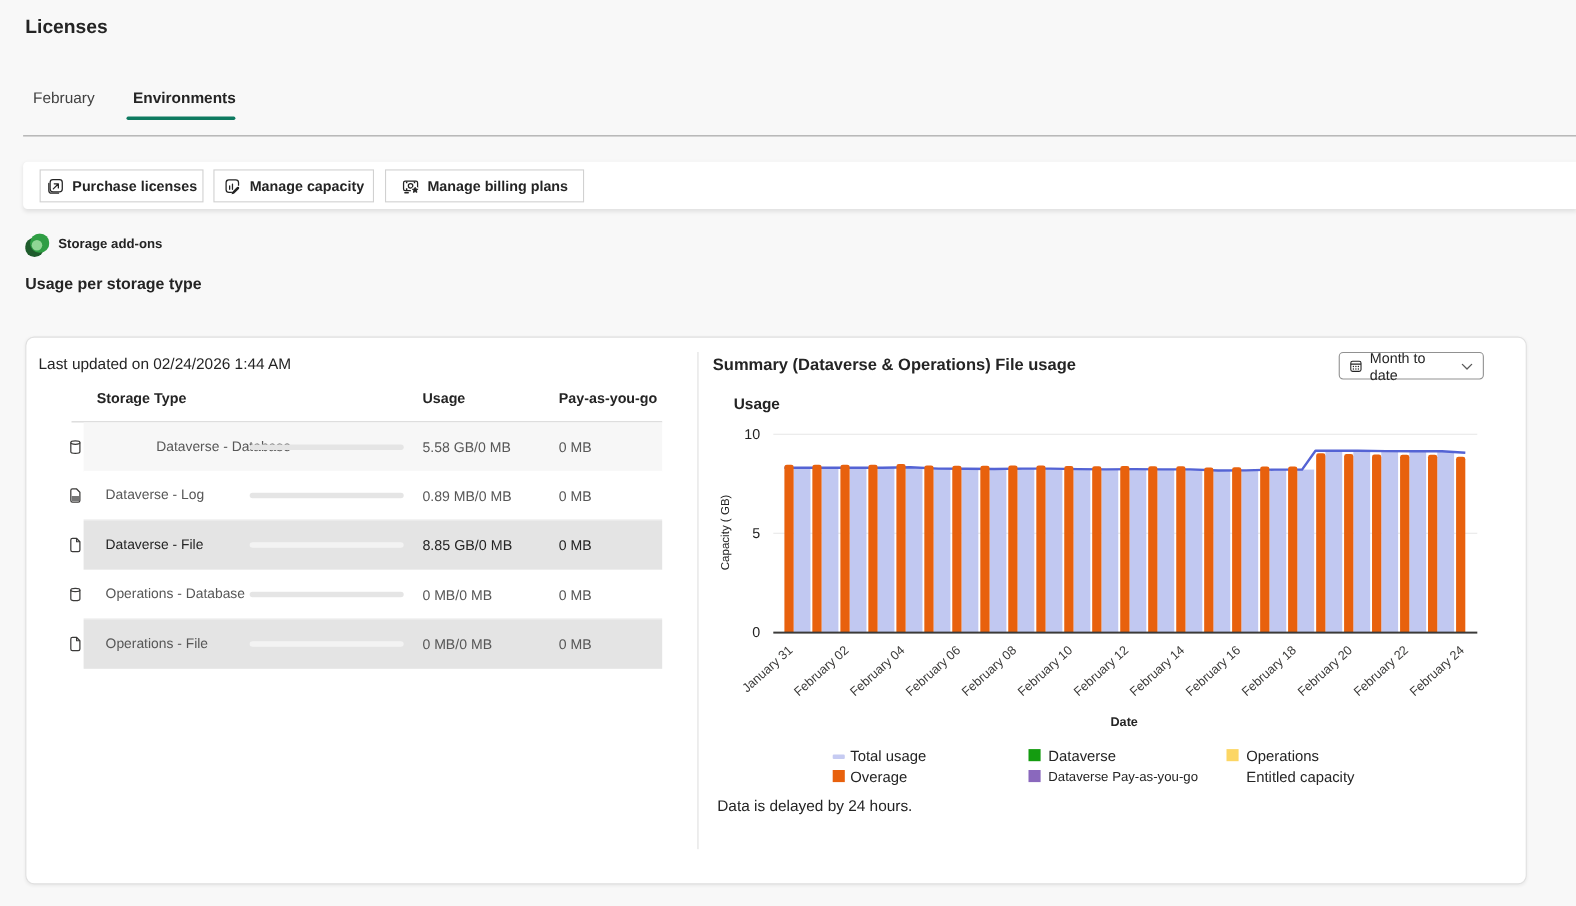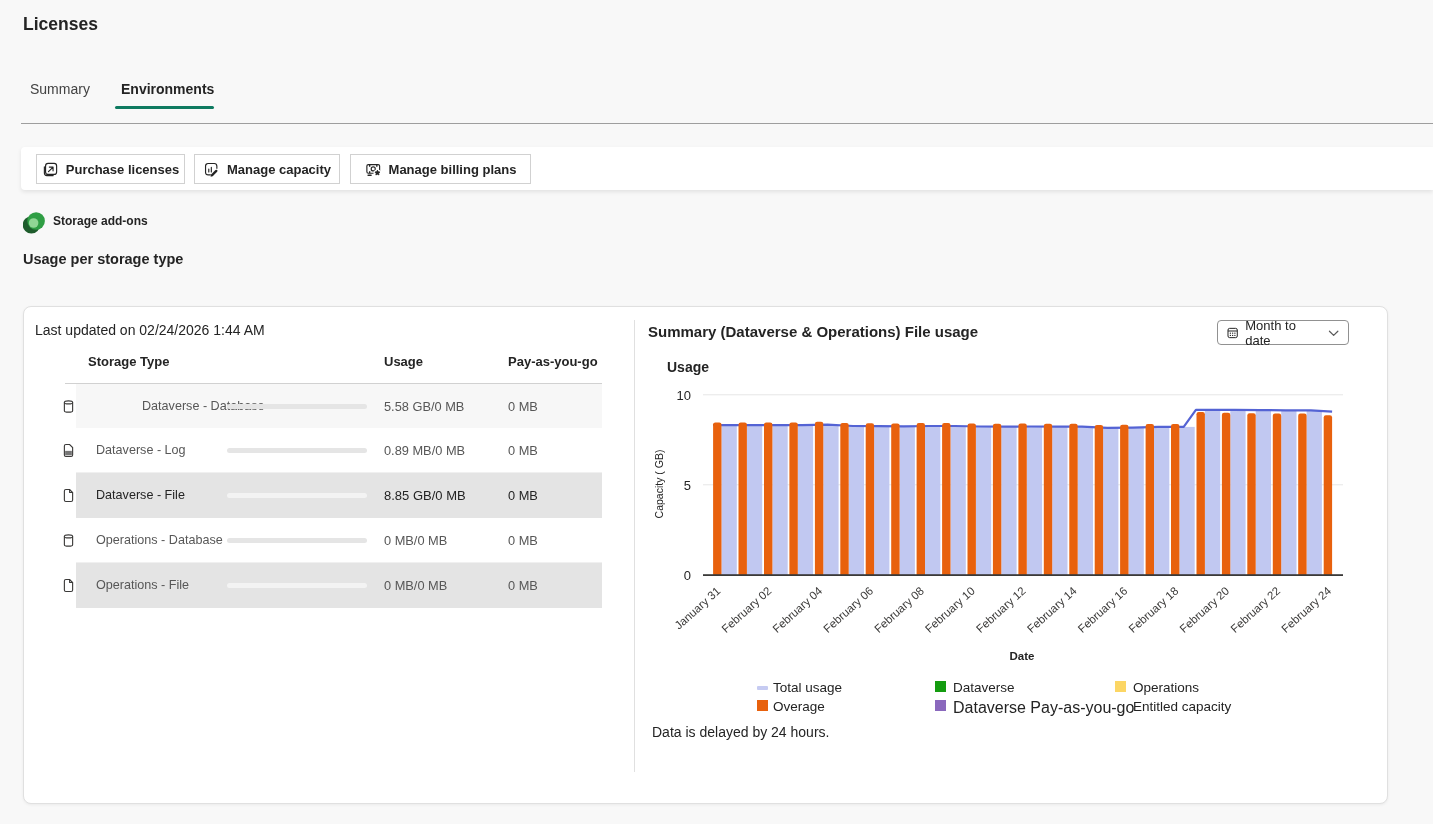--- a/index.html
+++ b/index.html
@@ -1,21 +1,21 @@
 <!DOCTYPE html>
 <html><head><meta charset="utf-8"><style>
 * { margin:0; padding:0; box-sizing:border-box; }
 body { width:1433px; height:824px; background:#f8f8f8; font-family:"Liberation Sans",sans-serif; position:relative; overflow:hidden; color:#242424; }
 .abs { position:absolute; }
 .btn { position:absolute; height:30px; display:flex; align-items:center; justify-content:center; gap:7px; border:1px solid #d1d1d1; border-radius:0; background:#fff; font-size:13px; font-weight:700; white-space:nowrap; color:#242424; }
 </style></head>
 <body>
 <div class="abs" style="left:23px;top:14px;font-size:17.5px;font-weight:700;">Licenses</div>
 
-<div class="abs" style="left:30px;top:81px;font-size:14px;color:#424242;">Summary</div>
+<div class="abs" style="left:30px;top:81px;font-size:14px;color:#424242;">February</div>
 <div class="abs" style="left:121px;top:81px;font-size:14px;font-weight:700;">Environments</div>
 <div class="abs" style="left:115px;top:106px;width:99px;height:3px;background:#0e7a60;border-radius:2px;"></div>
 <div class="abs" style="left:21px;top:123px;width:1412px;height:1px;background:#9e9e9e;"></div>
 
 <div class="abs" style="left:21px;top:147px;width:1412px;height:43px;background:#fff;border-radius:4px 0 0 4px;box-shadow:0 2px 4px rgba(0,0,0,0.09);"></div>
 
 <div class="abs btn" style="left:36px;top:154px;width:149px;">
   <svg width="17" height="17" viewBox="0 0 20 20" fill="none" stroke="#242424" stroke-width="1.35">
       <rect x="4.2" y="2.8" width="13" height="13" rx="3"></rect>
       <path d="M8.6 7.2h4.4v4.4M12.8 7.4l-5.2 5.2" stroke-linecap="round" stroke-linejoin="round"></path>
@@ -216,15 +216,15 @@
 
 <div class="abs" style="left:757px;top:685.5px;width:11px;height:4px;background:#c6cbf2;border-radius:1px;"></div>
 <div class="abs" style="left:773px;top:680px;font-size:13.5px;">Total usage</div>
 <div class="abs" style="left:935px;top:681px;width:11px;height:11px;background:#149c10;"></div>
 <div class="abs" style="left:953px;top:680px;font-size:13.5px;">Dataverse</div>
 <div class="abs" style="left:1115px;top:681px;width:11px;height:11px;background:#fcd664;"></div>
 <div class="abs" style="left:1133px;top:680px;font-size:13.5px;text-align:right;">Operations</div>
 <div class="abs" style="left:757px;top:700px;width:11px;height:11px;background:#e8610d;"></div>
 <div class="abs" style="left:773px;top:699px;font-size:13.5px;">Overage</div>
 <div class="abs" style="left:935px;top:700px;width:11px;height:11px;background:#8a68bd;"></div>
-<div class="abs" style="left:953px;top:699px;font-size:16px;">Dataverse Pay-as-you-go</div>
+<div class="abs" style="left:953px;top:699px;font-size:12px;">Dataverse Pay-as-you-go</div>
 <div class="abs" style="left:1133px;top:699px;font-size:13.5px;">Entitled capacity</div>
 
 <div class="abs" style="left:652px;top:724px;font-size:14px;">Data is delayed by 24 hours.</div>
 </body></html>

